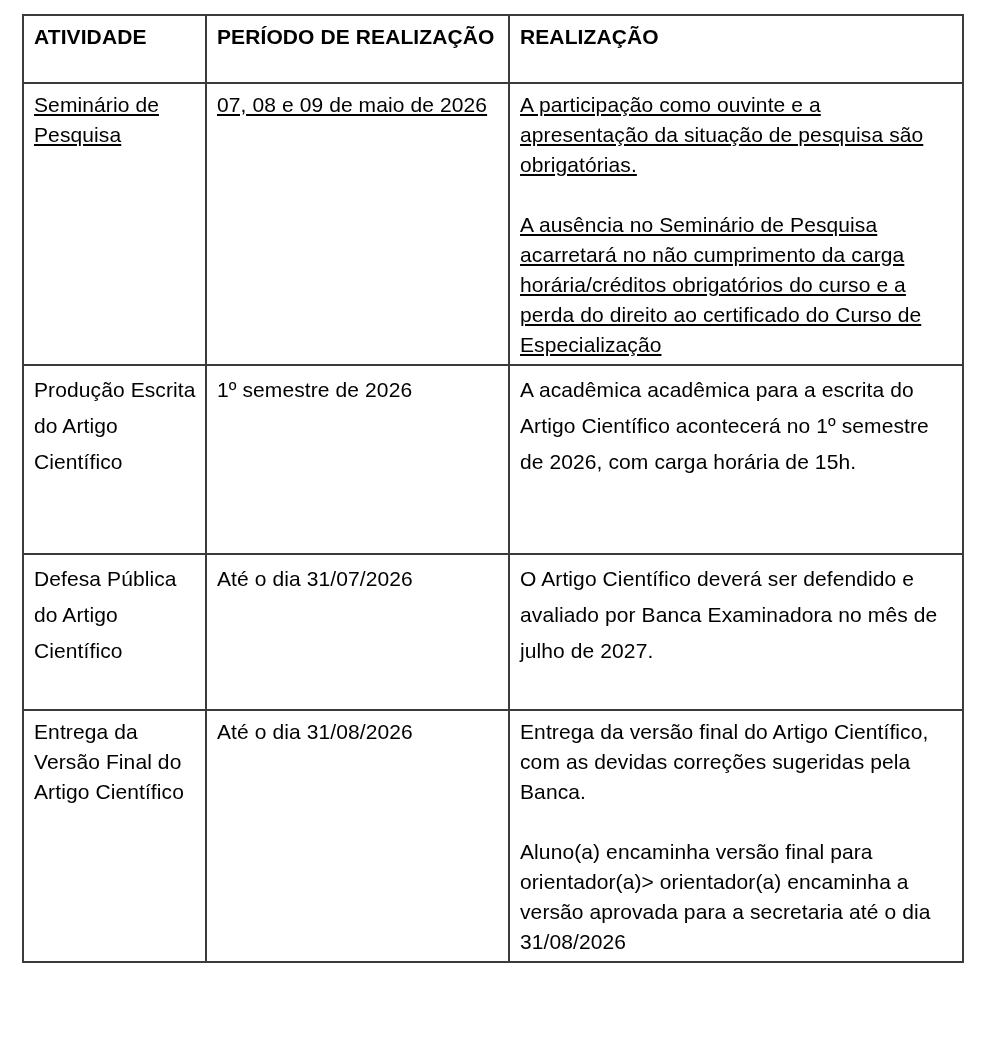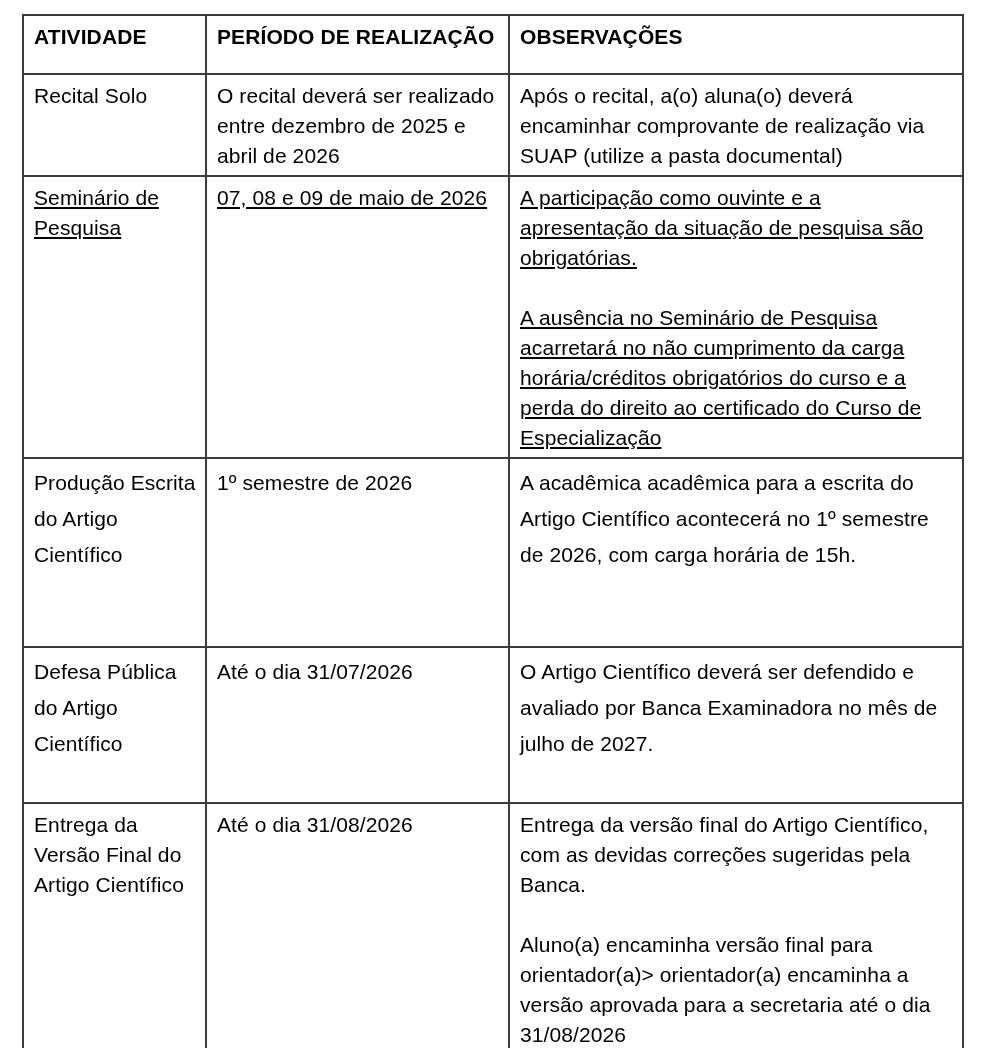--- a/index.html
+++ b/index.html
@@ -35,50 +35,45 @@
     letter-spacing: 0.1px;
     white-space: pre-line;
     overflow: hidden;
   }
   table.schedule th {
     font-weight: 700;
     line-height: 29px;
   }
   tr.lh-normal td { line-height: 30px; }
   tr.lh-wide td { line-height: 36px; }
-  tr.h-header { height: 59px; }
+  tr.h-header { height: 68px; }
   tr.h-r1 { height: 94px; }
   tr.h-r2 { height: 276px; text-decoration: underline; }
   tr.h-r3 { height: 189px; border-radius: 13px; }
   tr.h-r4 { height: 156px; }
   tr.h-r5 { height: 244px; }
 </style>
 </head>
 <body>
 
 <div class="doc-page">
   <table class="schedule">
     <colgroup>
       <col style="width:183px">
       <col style="width:303px">
       <col style="width:454px">
     </colgroup>
     <thead>
       <tr class="h-header">
         <th>ATIVIDADE</th>
         <th>PERÍODO DE REALIZAÇÃO</th>
-        <th>OBSERVAÇÕES</th>
+        <th>REALIZAÇÃO</th>
       </tr>
     </thead>
     <tbody>
-      <tr class="lh-normal h-r1">
-        <td>Recital Solo</td>
-        <td>O recital deverá ser realizado entre dezembro de 2025 e abril de 2026</td>
-        <td>Após o recital, a(o) aluna(o) deverá encaminhar comprovante de realização via SUAP (utilize a pasta documental)</td>
-      </tr>
       <tr class="lh-normal h-r2">
         <td>Seminário de Pesquisa</td>
         <td>07, 08 e 09 de maio de 2026</td>
         <td>A participação como ouvinte e a apresentação da situação de pesquisa são obrigatórias.
 
 A ausência no Seminário de Pesquisa acarretará no não cumprimento da carga horária/créditos obrigatórios do curso e a perda do direito ao certificado do Curso de Especialização</td>
       </tr>
       <tr class="lh-wide h-r3">
         <td>Produção Escrita do Artigo Científico</td>
         <td>1º semestre de 2026</td>

